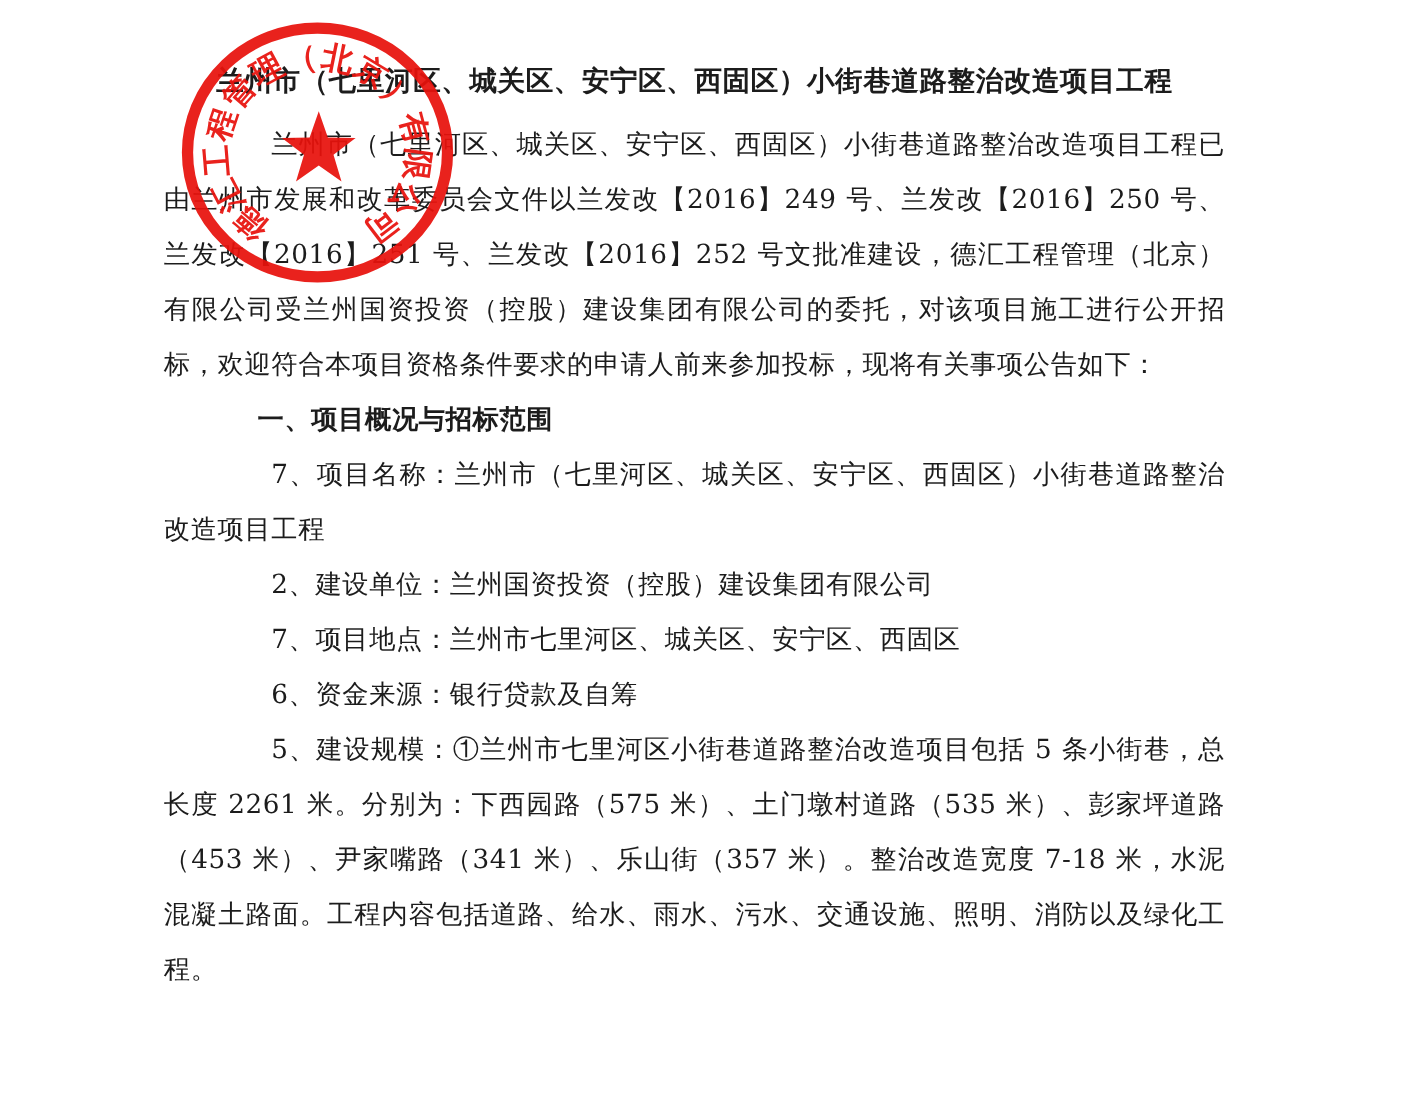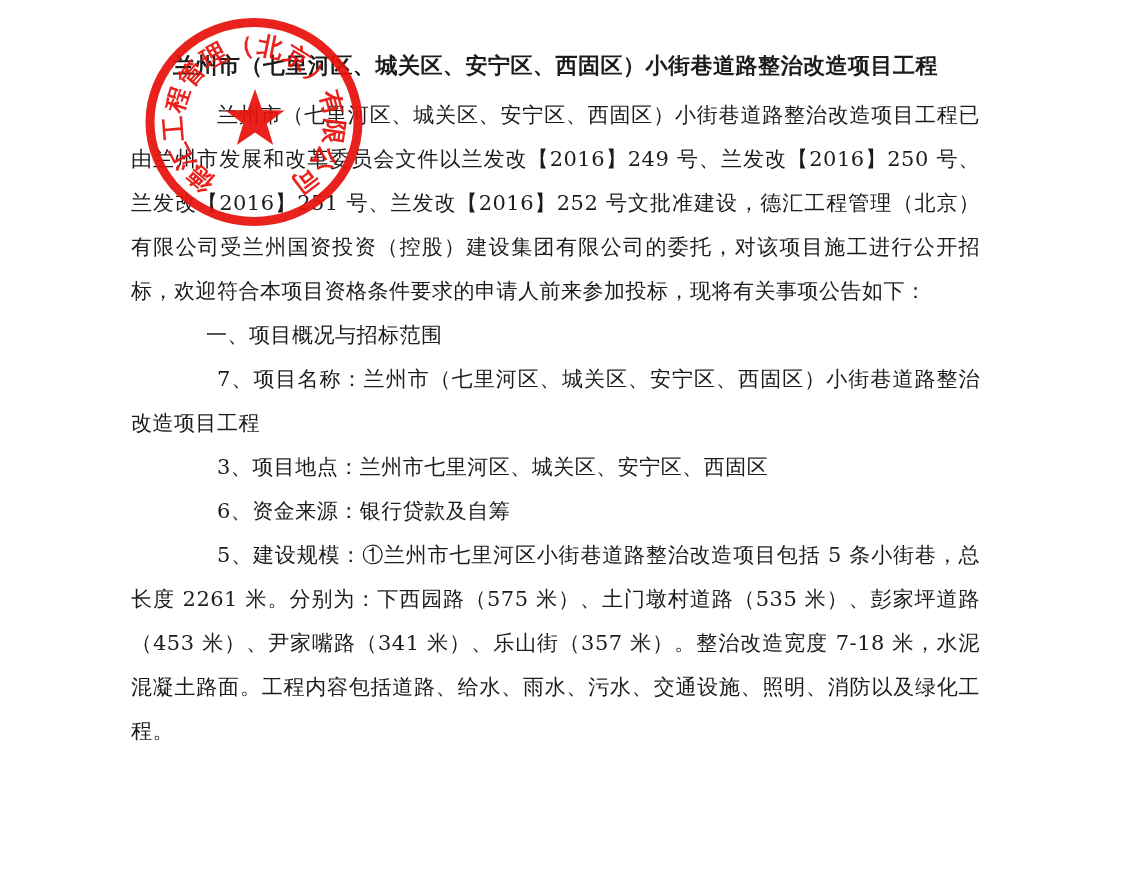--- a/index.html
+++ b/index.html
@@ -35,21 +35,21 @@
     text-align: justify;
     text-justify: inter-ideograph;
     letter-spacing: 0.5px;
   }
   .bodytext p {
     margin: 0;
     text-indent: 86px;
   }
   .bodytext p.first { margin-top: 10px; }
   .bodytext p.heading {
-    font-weight: normal;
+    font-weight: bold;
     text-indent: 75px;
     text-align: left;
   }
   .stamp {
     position: absolute;
     left: 140px; top: 13px;
     width: 228px; height: 218px;
     opacity: 0.93;
     pointer-events: none;
   }
@@ -70,22 +70,23 @@
       <span class="tline">兰州市（七里河区、城关区、安宁区、西固区）小街巷道路整治改造项目工程</span>
     </h1>
 
     <div class="bodytext">
       <p class="first">兰州市（七里河区、城关区、安宁区、西固区）小街巷道路整治改造项目工程已由兰州市发展和改革委员会文件以兰发改【2016】249 号、兰发改【2016】250 号、兰发改【2016】251 号、兰发改【2016】252 号文批准建设，德汇工程管理（北京）有限公司受兰州国资投资（控股）建设集团有限公司的委托，对该项目施工进行公开招标，欢迎符合本项目资格条件要求的申请人前来参加投标，现将有关事项公告如下：</p>
 
       <p class="heading">一、项目概况与招标范围</p>
 
       <p>7、项目名称：兰州市（七里河区、城关区、安宁区、西固区）小街巷道路整治改造项目工程</p>
 
+      <p>2、建设单位：兰州国资投资（控股）建设集团有限公司</p>
 
-      <p>3、项目地点：兰州市七里河区、城关区、安宁区、西固区</p>
+      <p>7、项目地点：兰州市七里河区、城关区、安宁区、西固区</p>
 
       <p>6、资金来源：银行贷款及自筹</p>
 
       <p>5、建设规模：①兰州市七里河区小街巷道路整治改造项目包括 5 条小街巷，总长度 2261 米。分别为：下西园路（575 米）、土门墩村道路（535 米）、彭家坪道路（453 米）、尹家嘴路（341 米）、乐山街（357 米）。整治改造宽度 7-18 米，水泥混凝土路面。工程内容包括道路、给水、雨水、污水、交通设施、照明、消防以及绿化工程。</p>
     </div>
   </div>
 
   <svg class="stamp" viewBox="0 0 228 218" aria-hidden="true">
     <ellipse cx="114" cy="109" rx="104" ry="99.5" fill="none" stroke="#e8120c" stroke-width="9"></ellipse>
     <polygon points="115,76 122.3,97 144.5,97.4 126.8,110.8 133.2,132.1 115,119.4 96.8,132.1 103.2,110.8 85.5,97.4 107.7,97" fill="#e8120c"></polygon>

